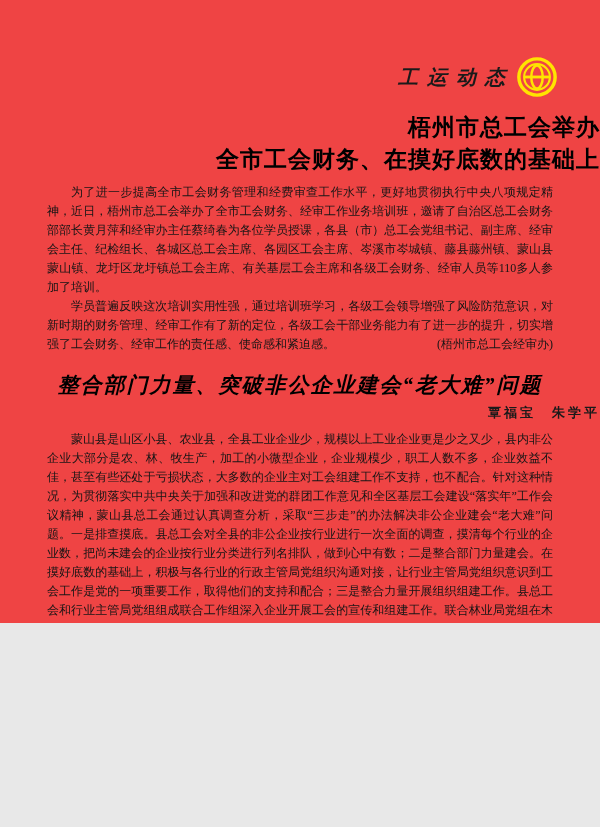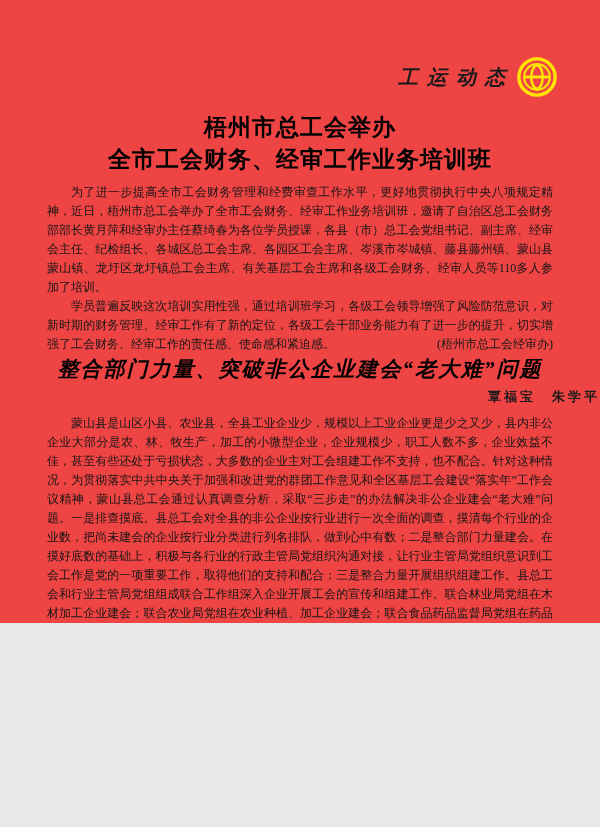--- a/index.html
+++ b/index.html
@@ -28,21 +28,21 @@
     letter-spacing: 9px;
     color: #1a1a1a;
     margin-right: 2px;
     white-space: nowrap;
   }
   .masthead-logo { width: 42px; height: 42px; flex: 0 0 auto; }
 
   
   .a1-title {
     margin-top: 13px;
-    text-align: center;
+    text-align: right;
     font-family: "Liberation Sans", "DejaVu Sans", sans-serif;
     font-weight: bold;
     font-size: 23px;
     line-height: 32px;
     color: #000000;
     letter-spacing: 1px;
   }
 
   
   .body-block { margin: 8px 47px 0 47px; }
@@ -56,20 +56,21 @@
   }
   .attribution {
     float: right;
     text-indent: 0;
     white-space: nowrap;
     margin-left: 28px;
   }
 
   
   .a2-title {
+    margin-top: 16px;
     text-align: center;
     font-family: "Liberation Serif", "DejaVu Serif", serif;
     font-weight: bold;
     font-style: italic;
     font-size: 21px;
     line-height: 30px;
     letter-spacing: 2px;
     color: #000000;
   }
   .a2-authors {
@@ -107,21 +108,21 @@
         <circle cx="22" cy="22" r="13.5" stroke-width="2.2"></circle>
         <ellipse cx="22" cy="22" rx="6" ry="12" stroke-width="2.6"></ellipse>
         <line x1="8.5" y1="22" x2="35.5" y2="22" stroke-width="3"></line>
       </g>
     </svg>
   </div>
 
   <div>
     <div class="a1-title">
       <div>梧州市总工会举办</div>
-      <div>全市工会财务、经审工作业务培训班</div>
+      <div>全市工会财务、在摸好底数的基础上</div>
     </div>
 
     <div class="body-block">
       <p>为了进一步提高全市工会财务管理和经费审查工作水平，更好地贯彻执行中央八项规定精神，近日，梧州市总工会举办了全市工会财务、经审工作业务培训班，邀请了自治区总工会财务部部长黄月萍和经审办主任蔡绮春为各位学员授课，各县（市）总工会党组书记、副主席、经审会主任、纪检组长、各城区总工会主席、各园区工会主席、岑溪市岑城镇、藤县藤州镇、蒙山县蒙山镇、龙圩区龙圩镇总工会主席、有关基层工会主席和各级工会财务、经审人员等110多人参加了培训。</p>
       <p>
         <span>学员普遍反映这次培训实用性强，通过培训班学习，各级工会领导增强了风险防范意识，对新时期的财务管理、经审工作有了新的定位，各级工会干部业务能力有了进一步的提升，切实增强了工会财务、经审工作的责任感、使命感和紧迫感。</span>
         <span class="attribution">(梧州市总工会经审办)</span>
       </p>
     </div>
   </div>

